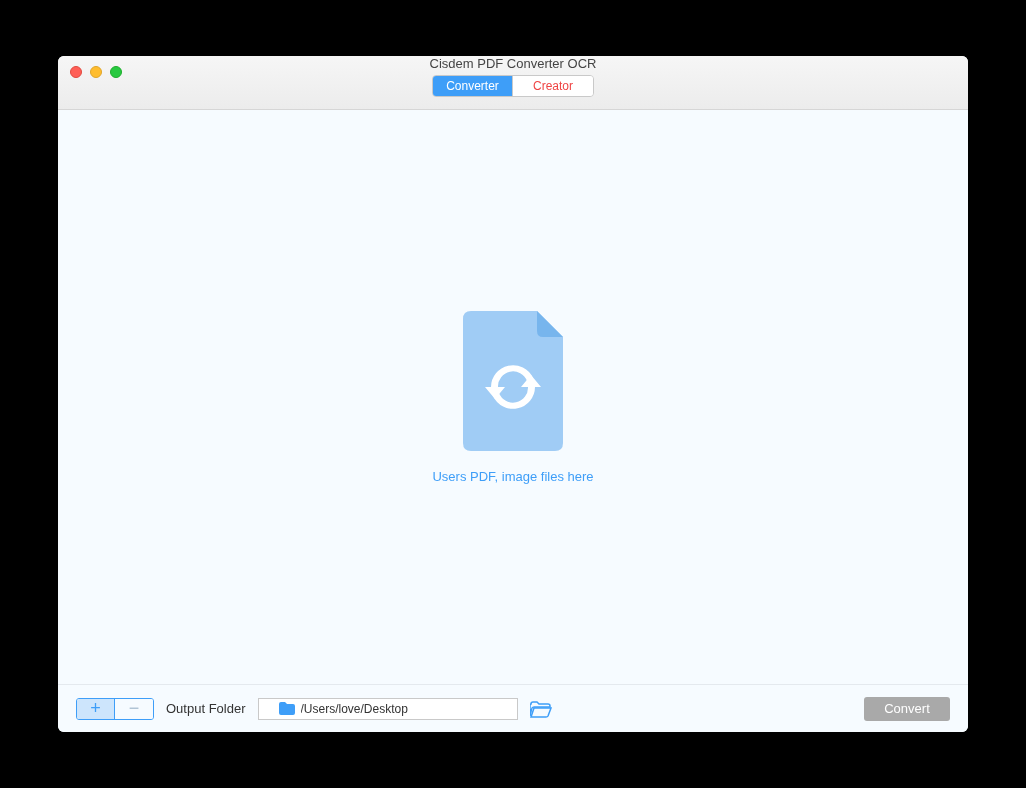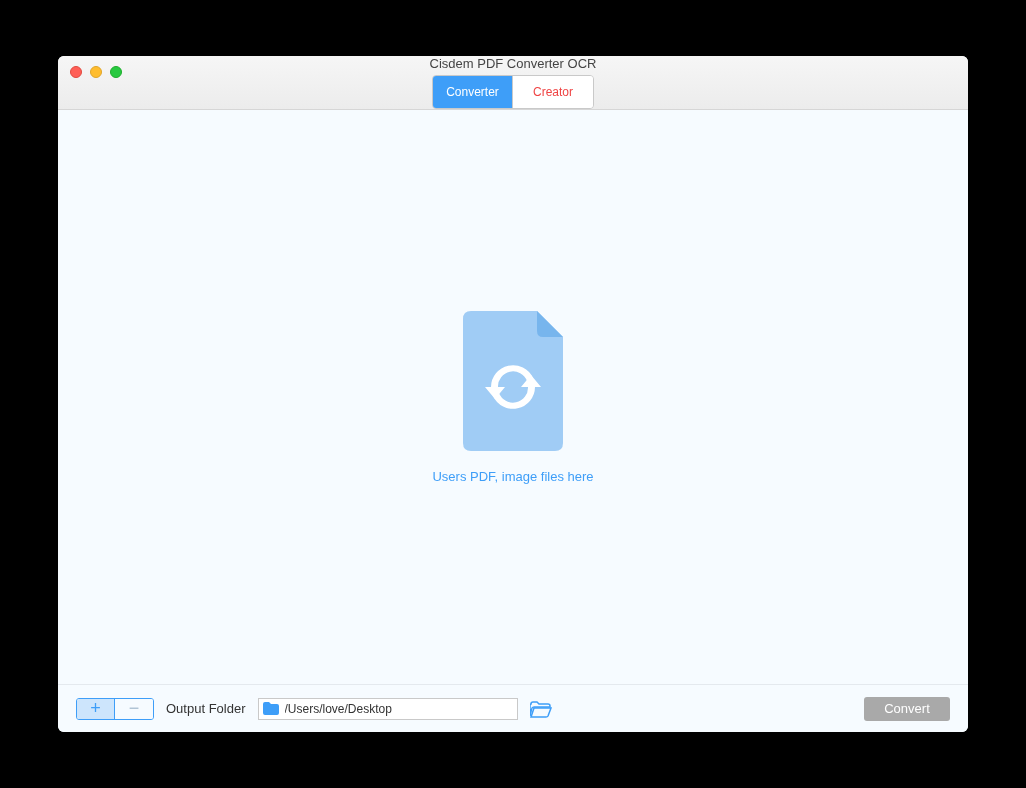--- a/index.html
+++ b/index.html
@@ -69,21 +69,21 @@
       font-size: 13px;
       color: #444;
       font-weight: 500;
     }
 
     .segmented {
       display: flex;
       border: 1px solid #c9c9c9;
       border-radius: 4px;
       overflow: hidden;
-      height: 34px;
+      height: 22px;
     }
 
     .segmented-btn {
       width: 80px;
       font-size: 12px;
       display: flex;
       align-items: center;
       justify-content: center;
       cursor: pointer;
       background: #fff;
@@ -166,21 +166,21 @@
       color: #333;
     }
 
     .output-path {
       display: flex;
       align-items: center;
       border: 1px solid #c9c9c9;
       background: #fff;
       height: 22px;
       width: 260px;
-      padding: 0 4px;
+      padding: 0 20px;
       gap: 6px;
     }
 
     .folder-mini {
       width: 16px;
       height: 13px;
       flex-shrink: 0;
     }
 
     .path-text {

